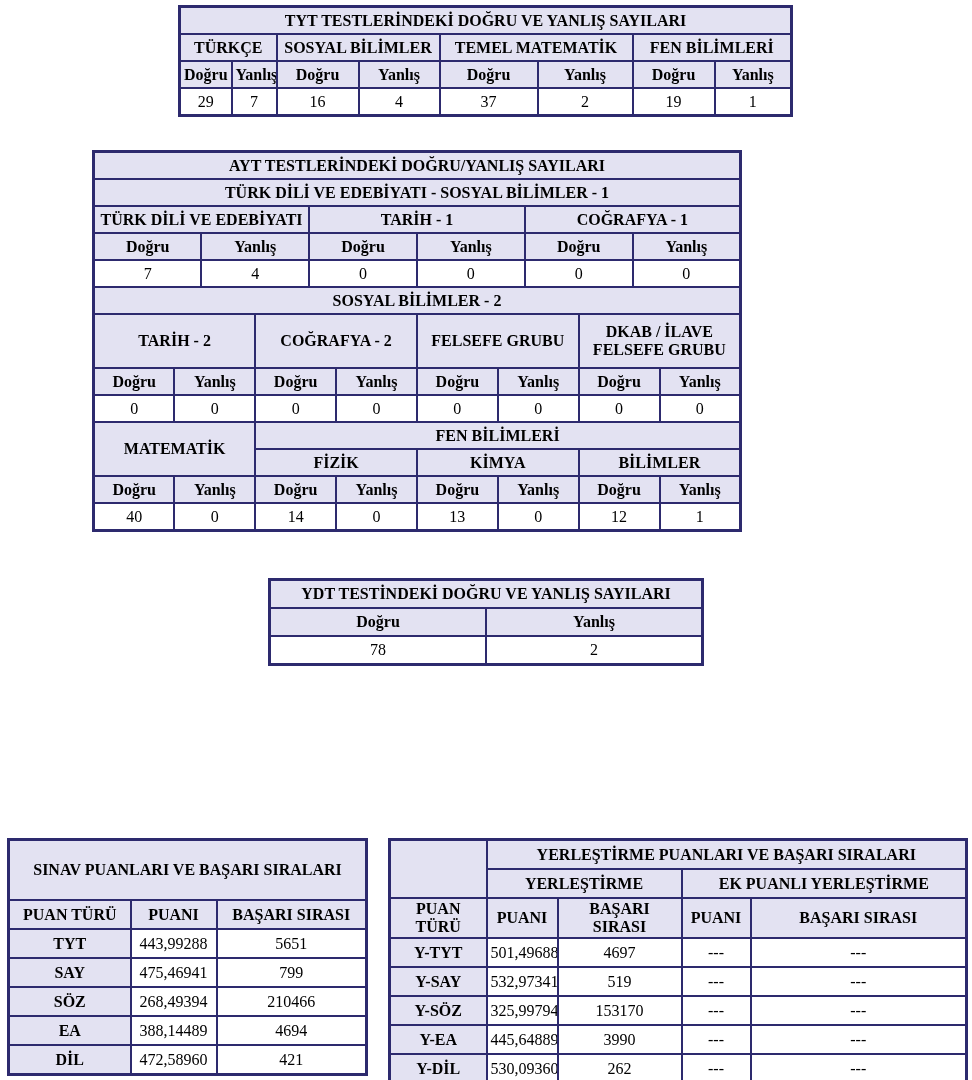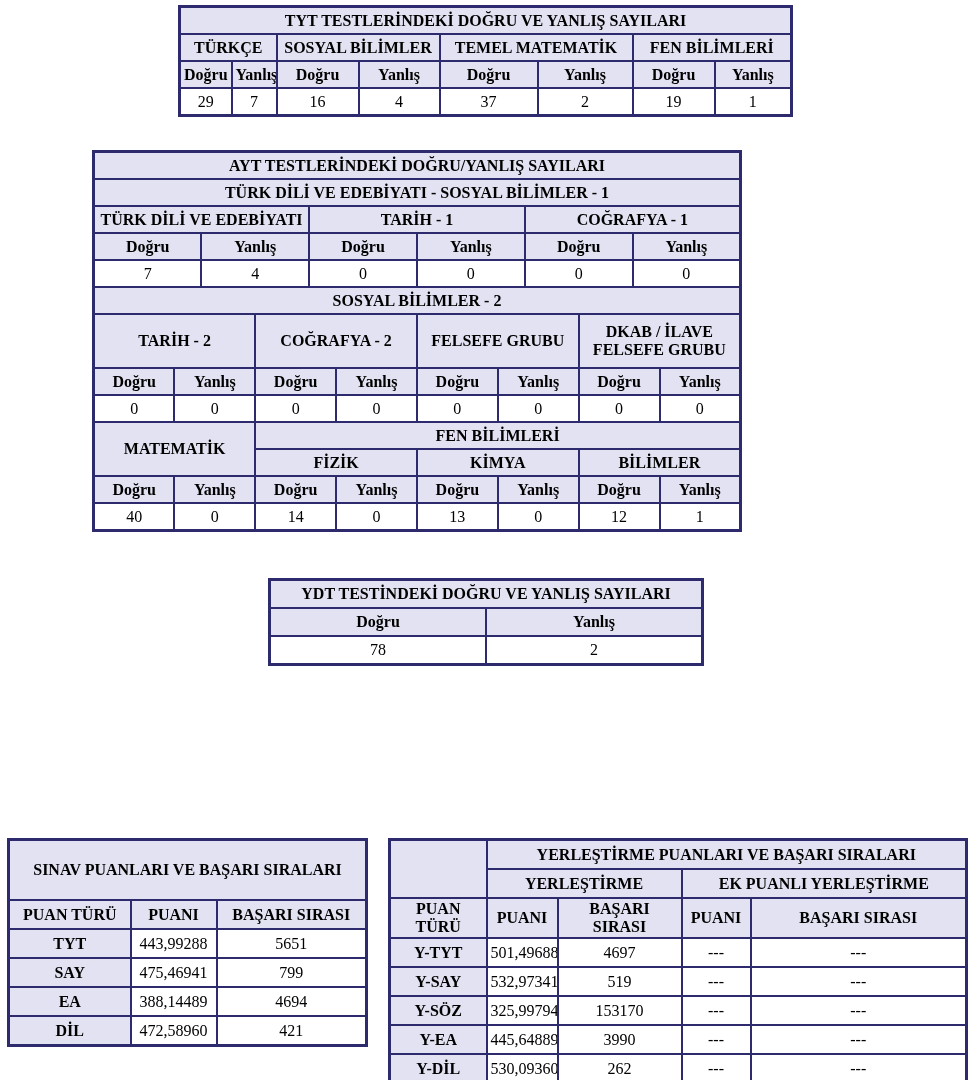--- a/index.html
+++ b/index.html
@@ -243,20 +243,25 @@
       <td class="hdr">TYT</td>
       <td class="val">443,99288</td>
       <td class="val">5651</td>
     </tr>
     <tr>
       <td class="hdr">SAY</td>
       <td class="val">475,46941</td>
       <td class="val">799</td>
     </tr>
     <tr>
+      <td class="hdr">SÖZ</td>
+      <td class="val">268,49394</td>
+      <td class="val">210466</td>
+    </tr>
+    <tr>
       <td class="hdr">EA</td>
       <td class="val">388,14489</td>
       <td class="val">4694</td>
     </tr>
     <tr>
       <td class="hdr">DİL</td>
       <td class="val">472,58960</td>
       <td class="val">421</td>
     </tr>
   </tbody>

